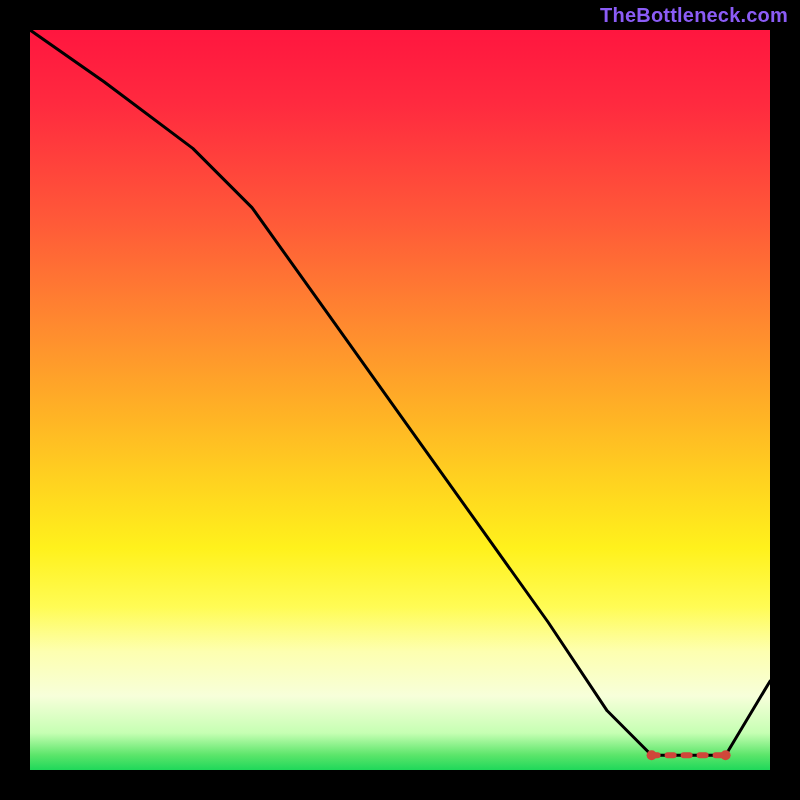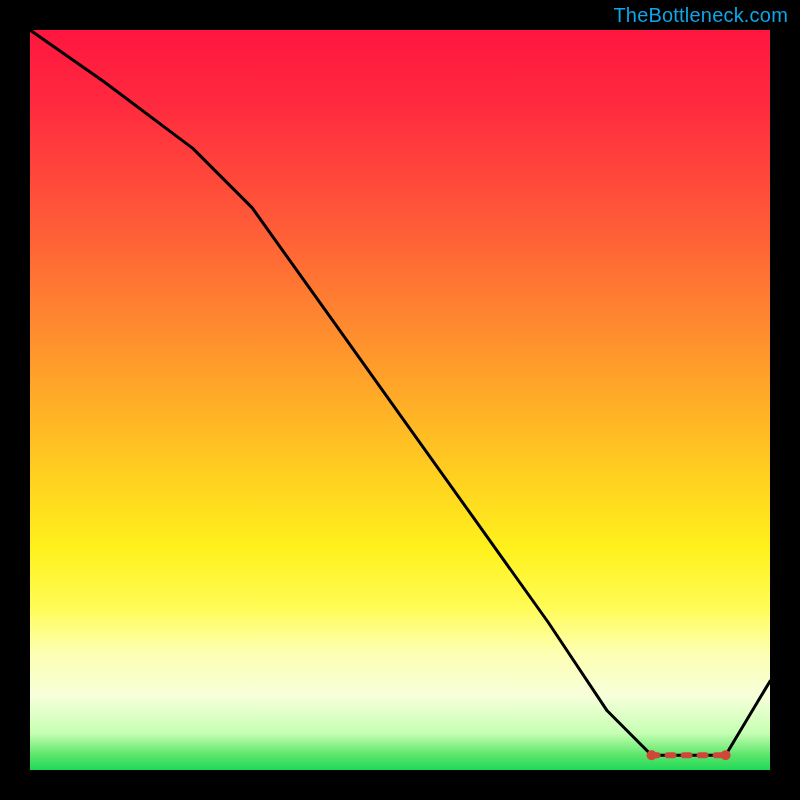--- a/index.html
+++ b/index.html
@@ -13,23 +13,23 @@
   }
   .stage {
     position: relative;
     width: 800px;
     height: 800px;
   }
   .watermark {
     position: absolute;
     top: 4px;
     right: 12px;
-    color: #0ea5e9;
+    color: #8b5cf6;
     font-size: 20px;
-    font-weight: 400;
+    font-weight: 700;
     letter-spacing: 0.2px;
     z-index: 10;
     user-select: none;
   }
   .plot-frame {
     position: absolute;
     left: 30px;
     top: 30px;
     width: 740px;
     height: 740px;

